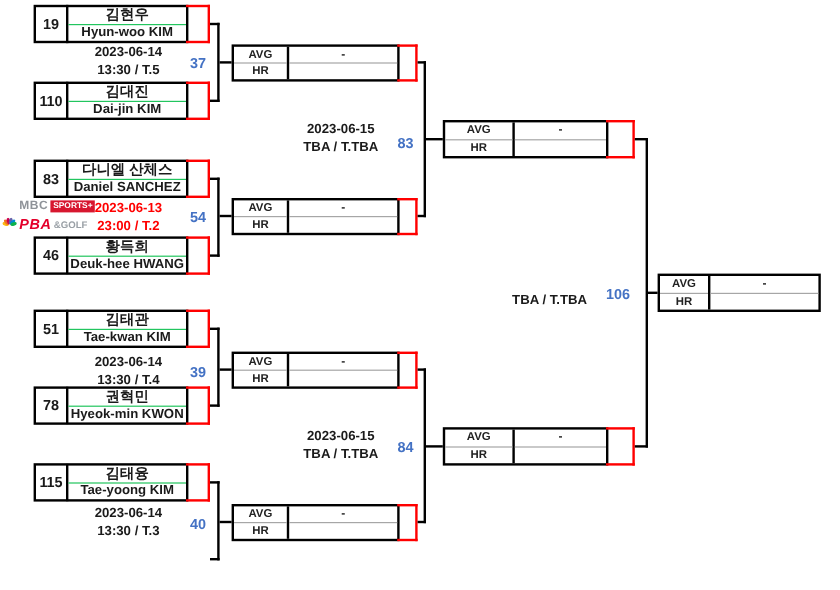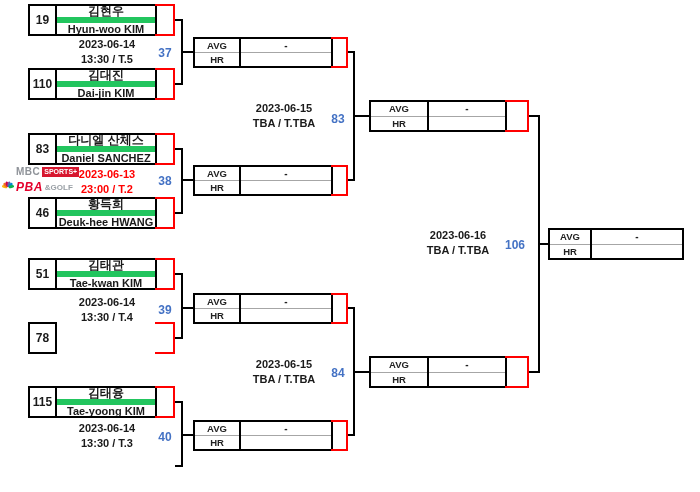--- a/index.html
+++ b/index.html
@@ -7,21 +7,21 @@
           font-family:"Liberation Sans","DejaVu Sans",sans-serif;color:#1a1a1a;border-radius:27px;}
   
   .pbox{position:absolute;width:147px;height:32px;}
   .seed{position:absolute;left:0;top:0;width:29px;height:32px;border:2px solid #000;
         display:flex;align-items:center;justify-content:center;
         font-size:12px;font-weight:bold;box-sizing:border-box;background:#fff;}
   .nbox{position:absolute;left:27px;top:0;width:102px;height:32px;border:2px solid #000;
         box-sizing:border-box;display:flex;flex-direction:column;background:#fff;}
   .nrow{flex:1;display:flex;align-items:center;justify-content:center;overflow:hidden;
         white-space:nowrap;font-weight:bold;}
-  .nrow.kr{font-size:12px;border-bottom:6px solid #22c55e;}
+  .nrow.kr{font-size:12px;border-bottom:1px solid #22c55e;}
   .nrow.en{font-size:11px;text-align:right;}
   .slot{position:absolute;top:0;width:20px;height:32px;border:2px solid #f00;border-left:none;
         box-sizing:border-box;background:transparent;}
   .slot.p{left:127px;}
   
   .sbox{position:absolute;border:2px solid #000;box-sizing:border-box;display:flex;background:#fff;}
   .scol{display:flex;flex-direction:column;}
   .slabel{border-right:2px solid #000;}
   .srow{flex:1;display:flex;align-items:center;justify-content:center;
         font-size:9.5px;font-weight:bold;color:#222;}
@@ -84,20 +84,24 @@
   <div class="pbox" style="left:28px;top:258px">
     <div class="seed">51</div>
     <div class="nbox">
       <div class="nrow kr">김태관</div>
       <div class="nrow en">Tae-kwan KIM</div>
     </div>
     <div class="slot p"></div>
   </div>
   <div class="pbox" style="left:28px;top:322px">
     <div class="seed">78</div>
+    <div class="nbox">
+      <div class="nrow kr">권혁민</div>
+      <div class="nrow en">Hyeok-min KWON</div>
+    </div>
     <div class="slot p"></div>
   </div>
 
   <div class="pbox" style="left:28px;top:386px">
     <div class="seed">115</div>
     <div class="nbox">
       <div class="nrow kr">김태융</div>
       <div class="nrow en">Tae-yoong KIM</div>
     </div>
     <div class="slot p"></div>
@@ -120,21 +124,21 @@
         <ellipse cx="10" cy="5.2" rx="2.4" ry="4.6" fill="#6460aa" transform="rotate(15 10 11)"></ellipse>
         <ellipse cx="10" cy="5.2" rx="2.4" ry="4.6" fill="#0089d0" transform="rotate(45 10 11)"></ellipse>
         <ellipse cx="10" cy="5.2" rx="2.4" ry="4.6" fill="#0db14b" transform="rotate(75 10 11)"></ellipse>
       </svg>
     </span>
     <span class="pba">PBA</span>
     <span class="golf">&amp;GOLF</span>
   </div>
   <div class="info red" style="left:47px;top:168px">2023-06-13</div>
   <div class="info red" style="left:47px;top:183px">23:00 / T.2</div>
-  <div class="mnum" style="left:152px;top:174px;width:26px">38</div>
+  <div class="mnum" style="left:152px;top:174px;width:26px">54</div>
 
   <div class="info" style="left:47px;top:296px">2023-06-14</div>
   <div class="info" style="left:47px;top:311px">13:30 / T.4</div>
   <div class="mnum" style="left:152px;top:303px;width:26px">39</div>
 
   <div class="info" style="left:47px;top:422px">2023-06-14</div>
   <div class="info" style="left:47px;top:437px">13:30 / T.3</div>
   <div class="mnum" style="left:152px;top:430px;width:26px">40</div>
 
   <div class="sbox" style="left:193px;top:37px;width:140px;height:31px">
@@ -210,21 +214,20 @@
       <div class="srow top">AVG</div>
       <div class="srow">HR</div>
     </div>
     <div class="scol sval">
       <div class="srow top dash">-</div>
       <div class="srow"></div>
     </div>
   </div>
   <div class="slot" style="left:505px;top:356px;width:24px;height:32px"></div>
 
-  <div class="info" style="left:398px;top:229px">2023-06-16</div>
   <div class="info" style="left:398px;top:244px">TBA / T.TBA</div>
   <div class="mnum" style="left:501px;top:238px;width:28px">106</div>
 
   <div class="sbox" style="left:548px;top:228px;width:136px;height:32px">
     <div class="scol slabel" style="width:40px">
       <div class="srow top">AVG</div>
       <div class="srow">HR</div>
     </div>
     <div class="scol sval">
       <div class="srow top dash">-</div>

